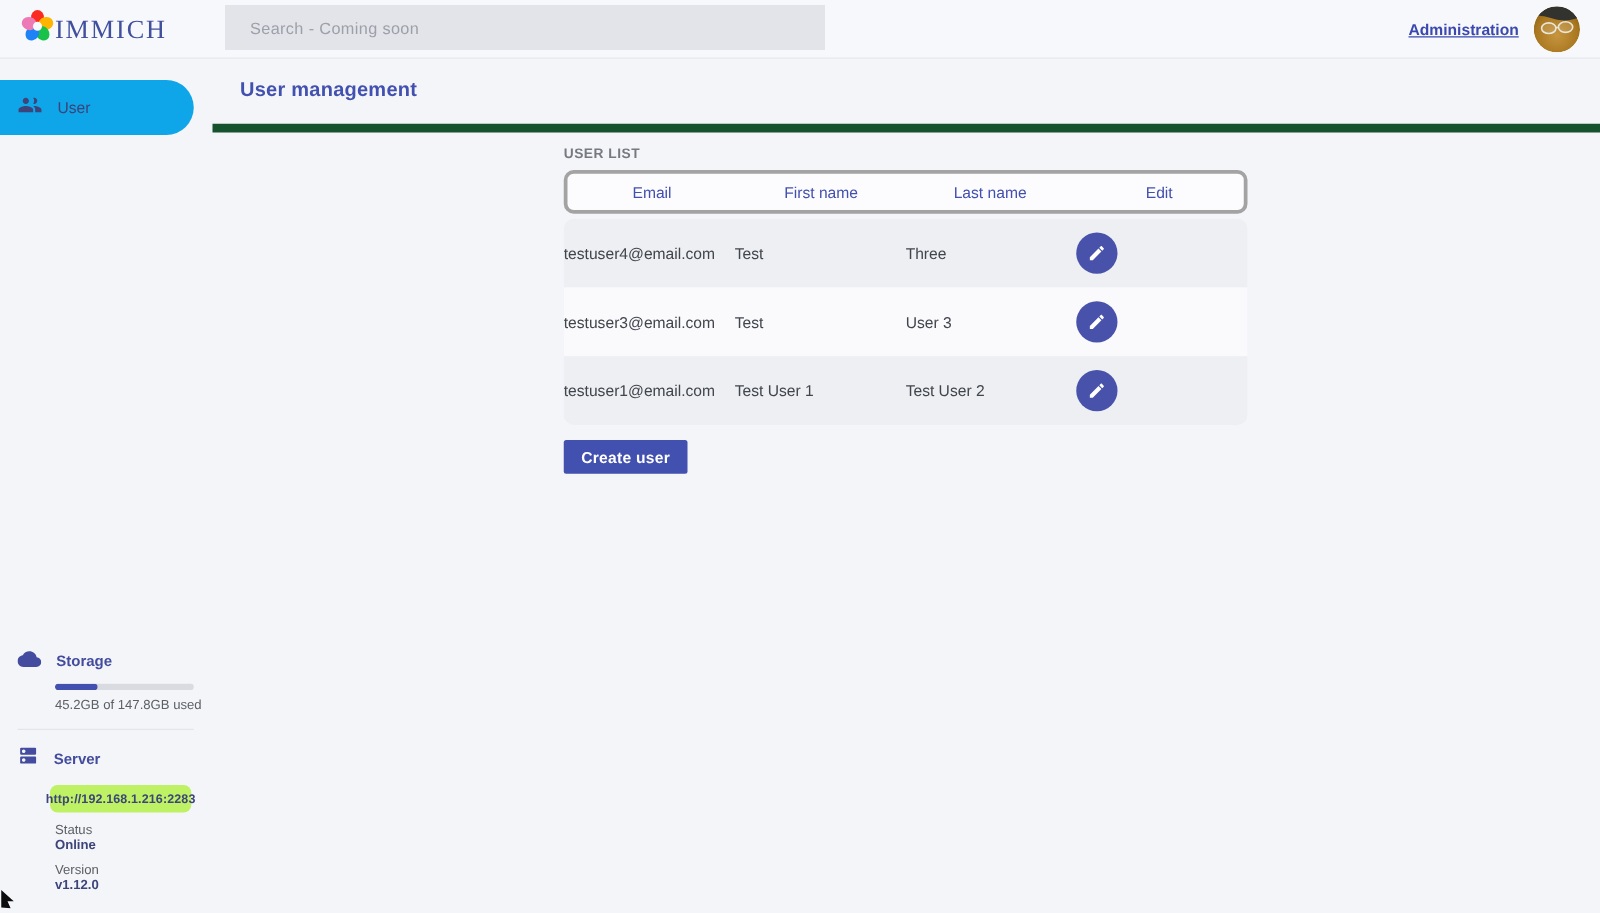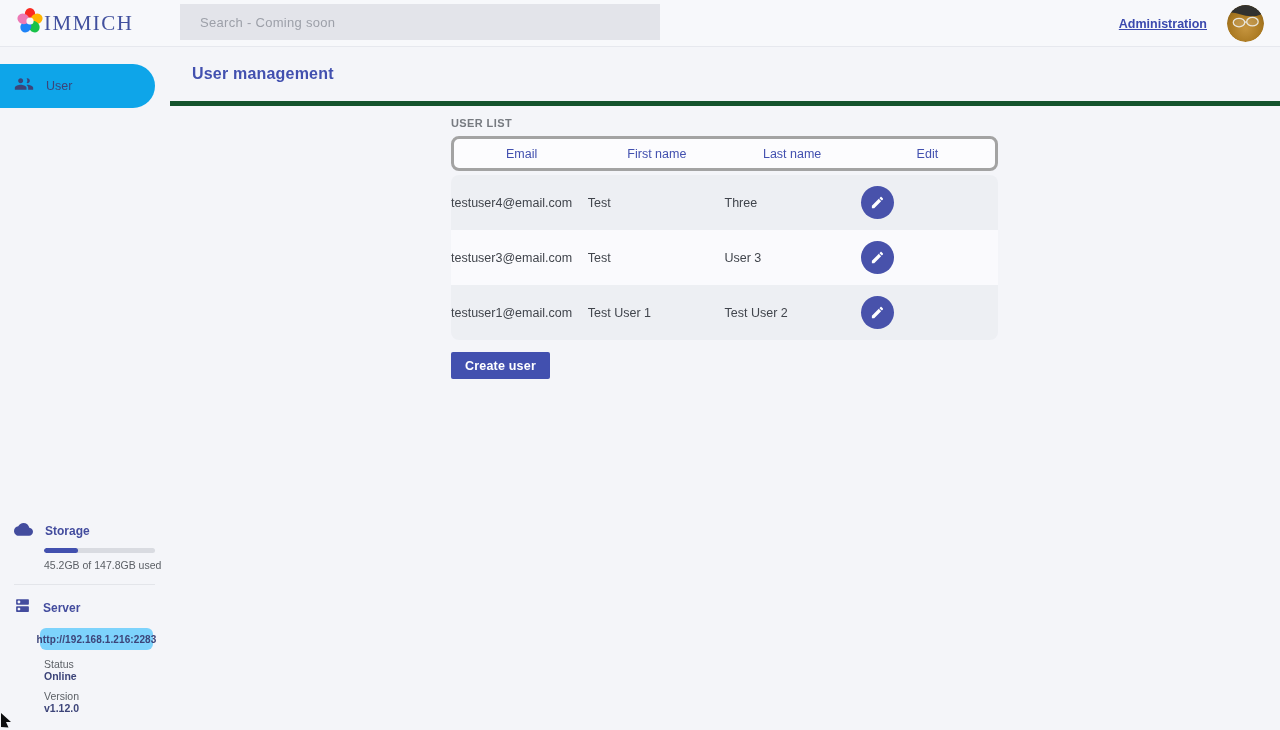--- a/index.html
+++ b/index.html
@@ -24,21 +24,21 @@
     font-size: 21px; letter-spacing: 1.5px; color: #41509e; font-weight: 400;
   }
   .search-box {
     position: absolute; left: 180px; top: 4px; width: 480px; height: 36px;
     background: #e3e4ea; border: none; border-radius: 0;
     padding: 0 20px; font-size: 13px; color: #5a5e66;
     font-family: "Liberation Sans", sans-serif;
     outline: none;
   }
   .search-box::placeholder { color: #9da0a9; letter-spacing: 0.3px; }
-  .nav-right { position: absolute; right: 16px; top: 0; height: 47px; display: flex; align-items: center; gap: 20px; }
+  .nav-right { position: absolute; right: 16px; top: 0; height: 47px; display: flex; align-items: center; gap: 12px; }
   .admin-link { font-size: 12.5px; font-weight: 700; color: #3b49ae; text-decoration: underline; cursor: pointer; }
   .avatar { width: 37px; height: 37px; border-radius: 50%; overflow: hidden; display: block; cursor: pointer; }
 
   
   .sidebar {
     position: absolute; top: 47px; left: 0; width: 170px; height: 683px;
   }
   .side-item {
     margin-top: 17px; width: 155px; height: 44px;
     background: #0ea5e9; border-radius: 0 22px 22px 0;
@@ -52,34 +52,34 @@
   .widget-title { font-size: 12px; font-weight: 700; color: #434c9e; }
   .progress-track {
     margin: 8px 0 0 44px; width: 111px; height: 5px; border-radius: 3px;
     background: #d9dbe1; overflow: hidden;
   }
   .progress-fill { height: 100%; border-radius: 3px; background: #4250af; }
   .usage-text { margin: 6px 0 0 44px; font-size: 10.5px; color: #5c6066; }
   .side-divider { margin: 13px 15px 12px 14px; border: none; border-top: 1px solid #e3e5ea; }
   .server-url-pill {
     margin: 10px 0 0 40px; width: 113px; height: 22px; border-radius: 6px;
-    background: #7dd3fc; display: flex; align-items: center; justify-content: center;
+    background: #bef264; display: flex; align-items: center; justify-content: center;
     font-size: 10px; font-weight: 700; color: #3c4479; letter-spacing: 0.1px;
   }
   .kv-row { display: flex; justify-content: space-between; margin: 8px 0 0 44px; width: 111px; flex-direction: column; }
   .kv-label { font-size: 10.5px; color: #5c6066; }
   .kv-value { font-size: 10.5px; font-weight: 700; color: #3c4479; }
   .pad-bottom { height: 16px; }
 
   .cursor-arrow { position: absolute; left: 0; bottom: -2px; }
 
   
   .main { position: absolute; top: 47px; left: 170px; width: 1110px; height: 683px; }
   .page-header {
-    height: 59px; border-bottom: 5px solid #14532d;
+    height: 59px; border-bottom: 7px solid #14532d;
     display: flex; align-items: center; padding-left: 22px;
   }
   .page-title { font-size: 16px; font-weight: 600; color: #4250af; letter-spacing: 0.2px; }
 
   .content { padding: 11px 0 0 281px; }
   .section-title { font-size: 11px; font-weight: 600; color: #767a80; letter-spacing: 0.4px; margin-bottom: 7px; }
 
   .table { width: 547px; }
   .thead {
     height: 35px; background: #fcfcfe; border: 3px solid #a3a3a3; border-radius: 8px;

